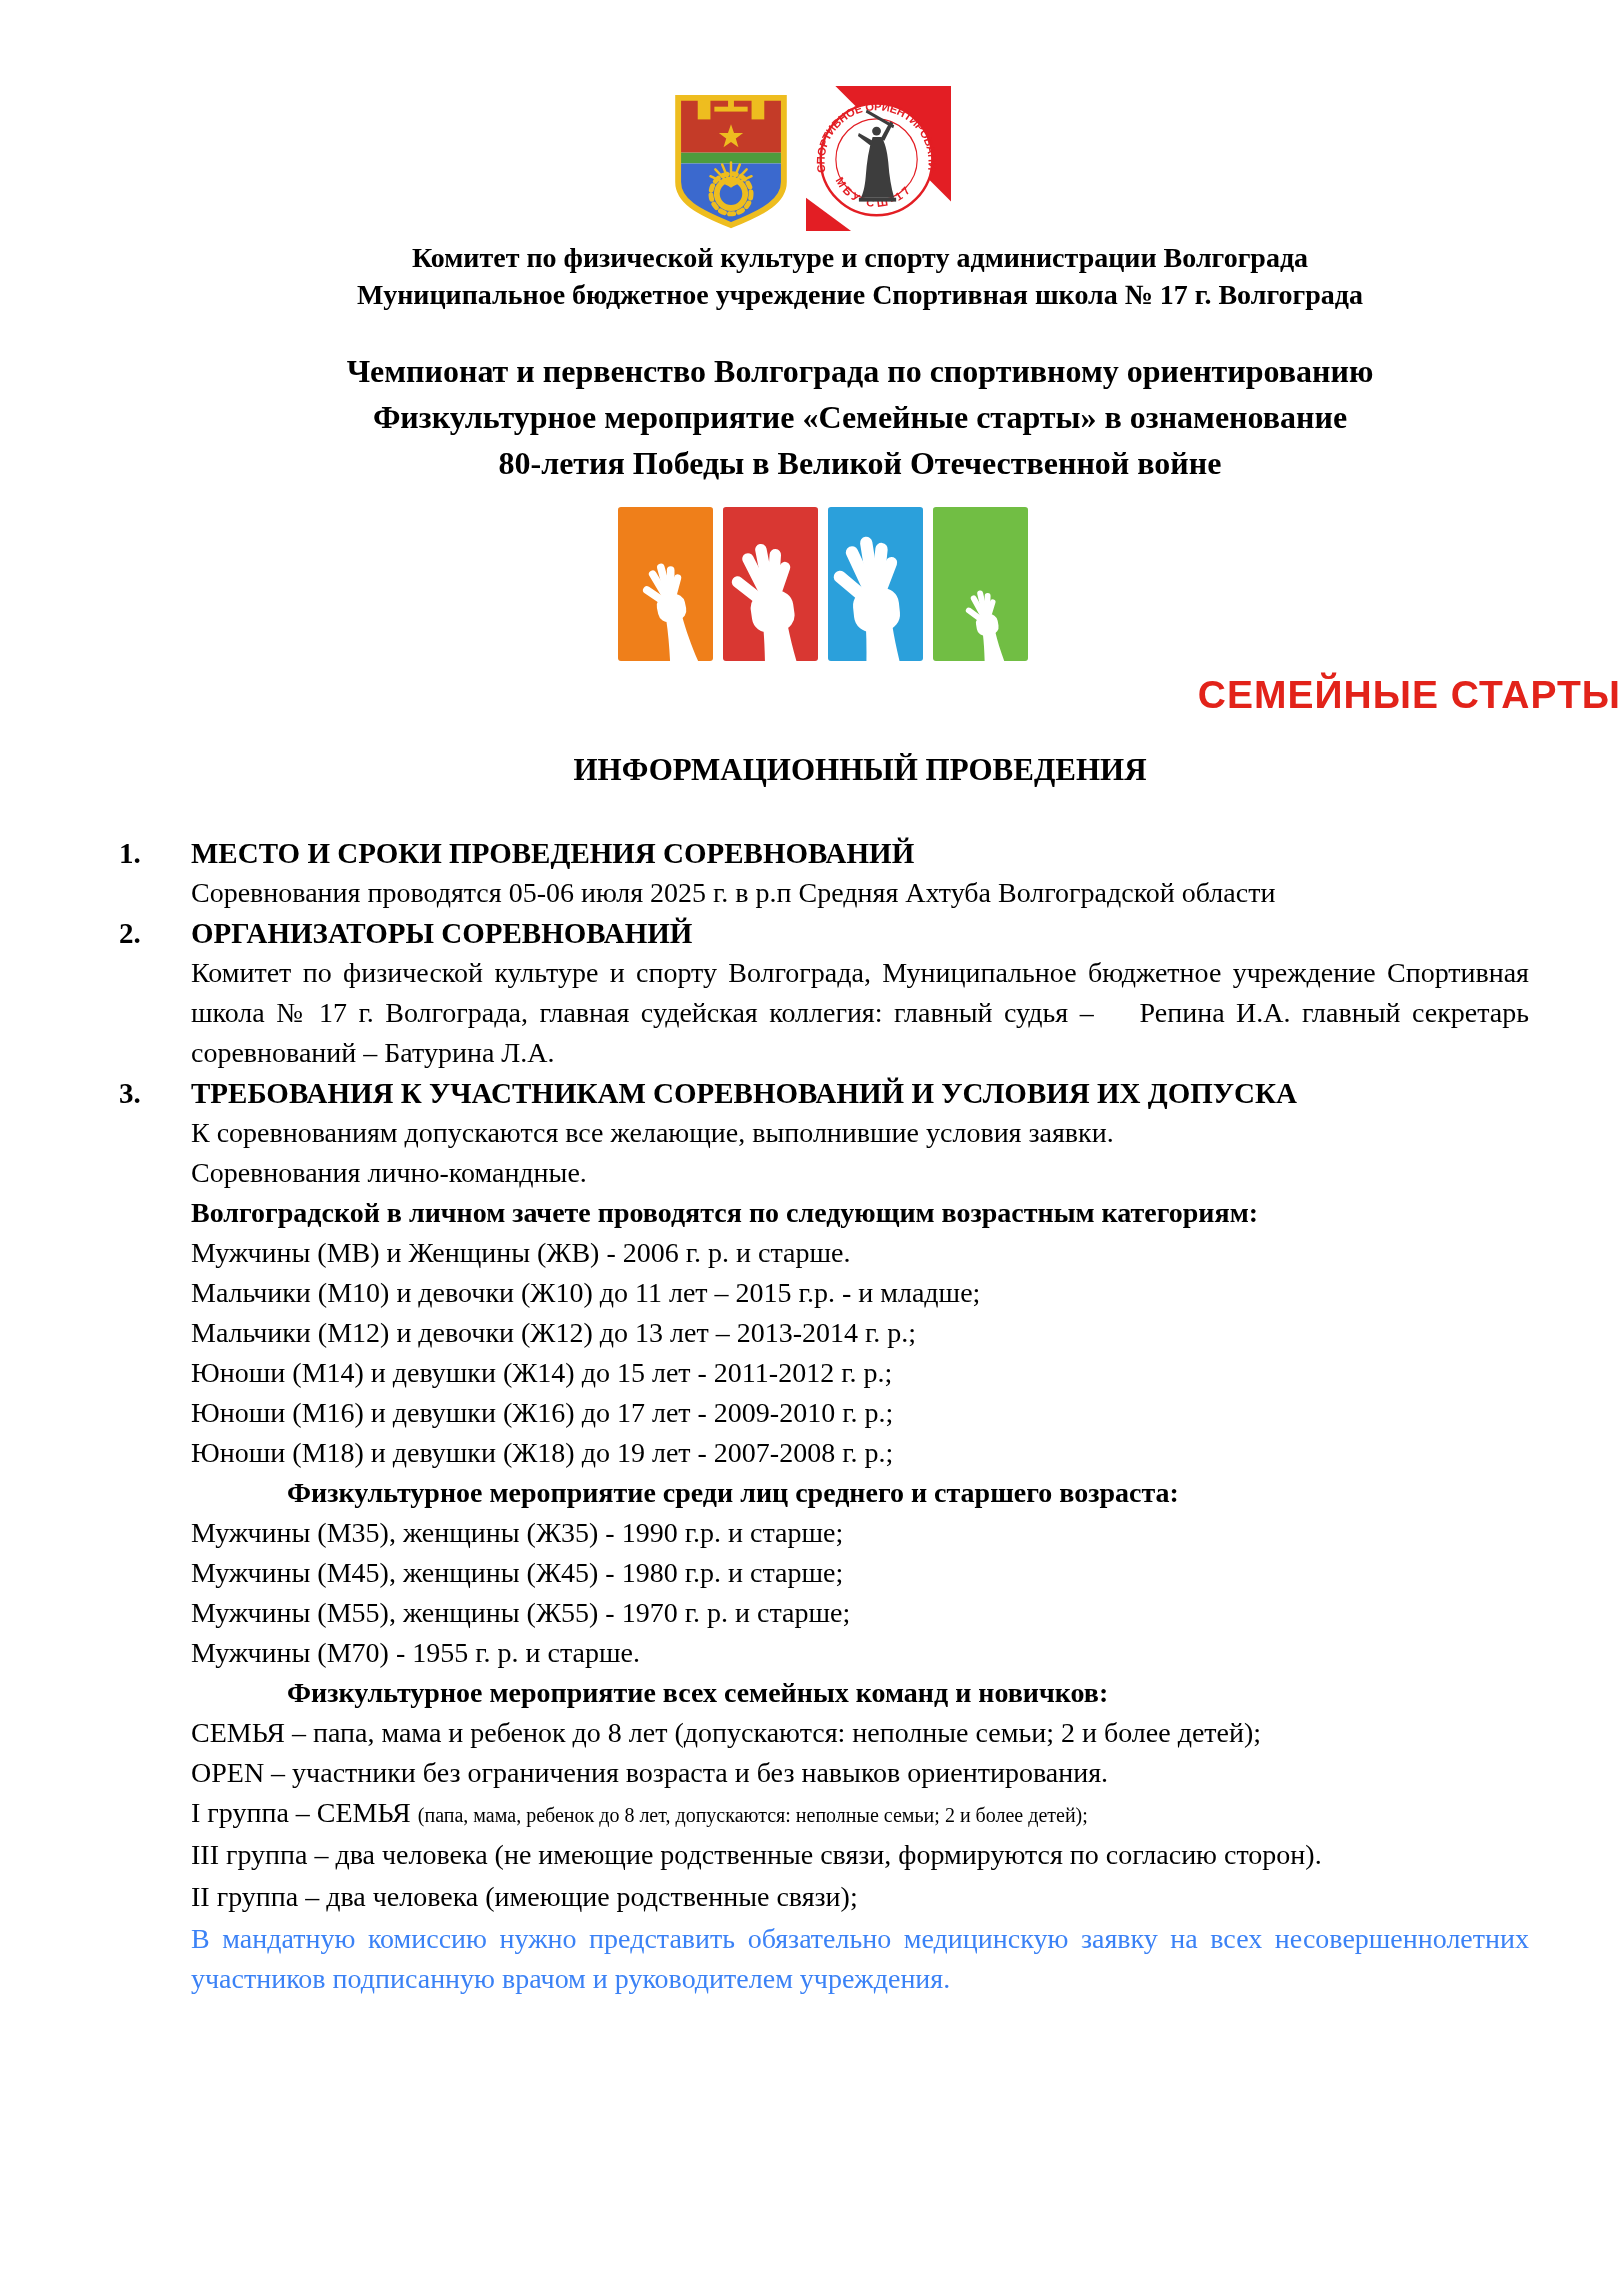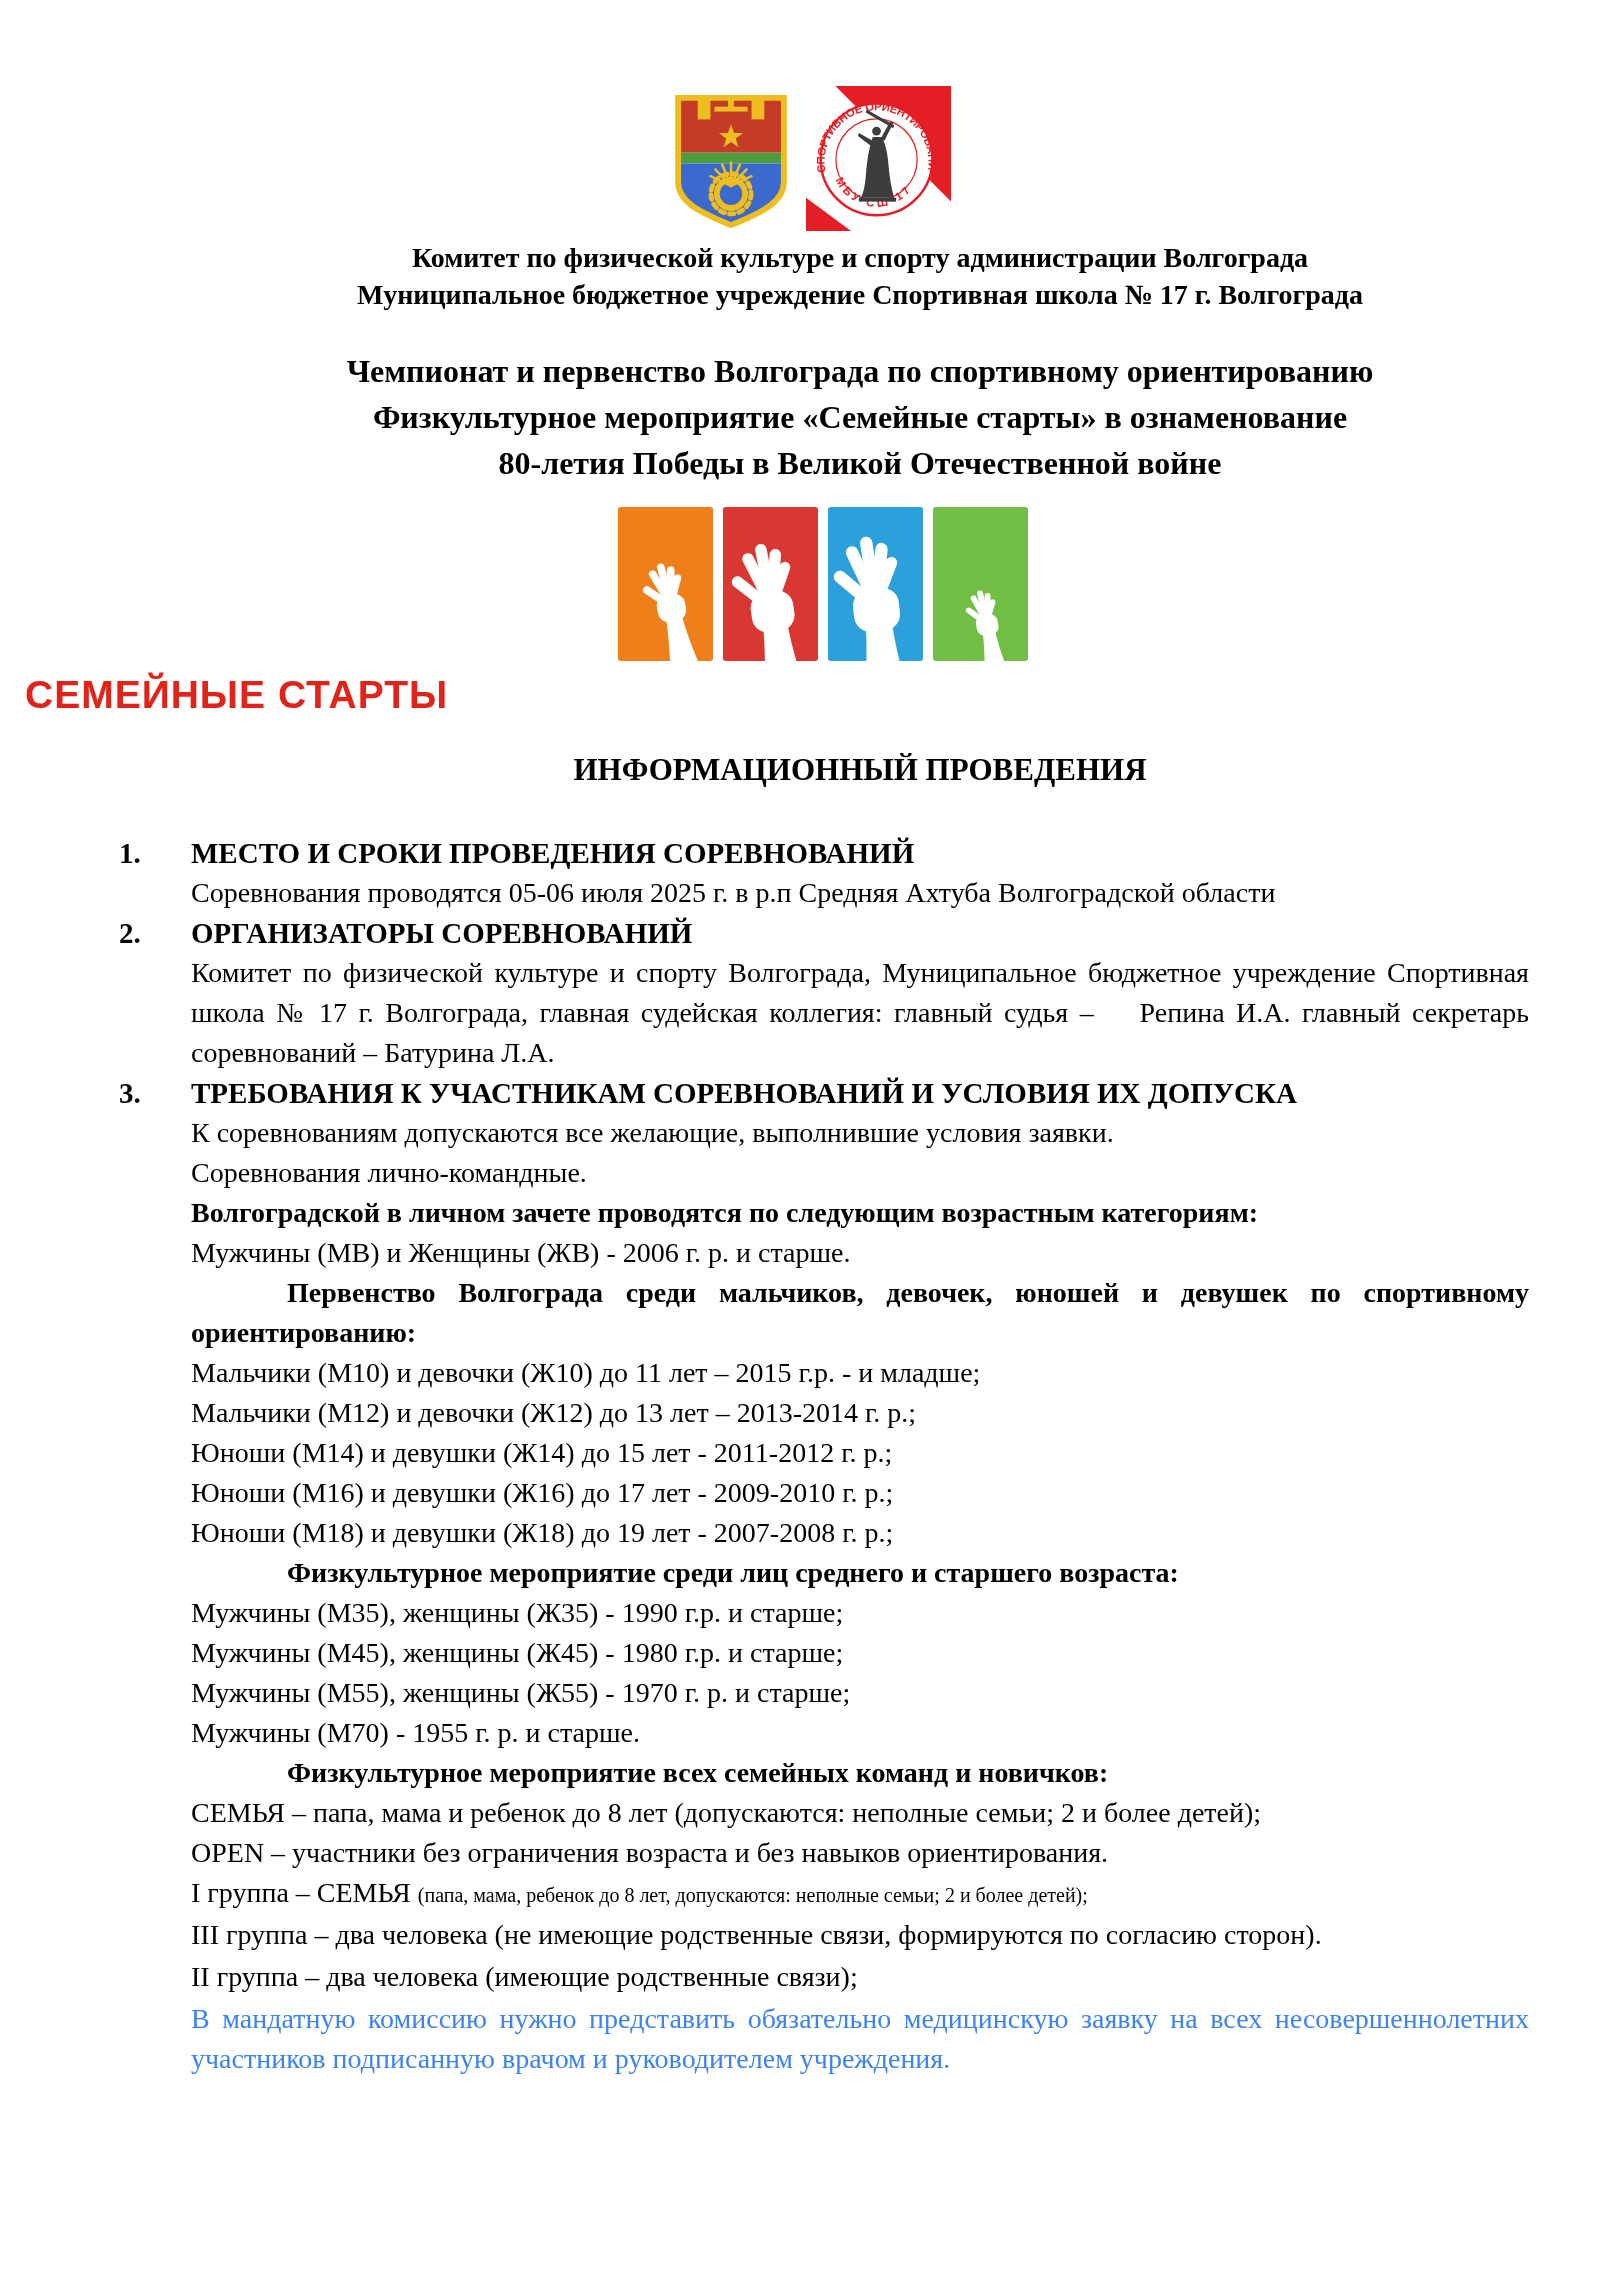--- a/index.html
+++ b/index.html
@@ -6,21 +6,21 @@
   .page{
     width:1621px;height:2293px;background:#ffffff;margin:0 auto;
     font-family:"Liberation Serif",serif;color:#000;position:relative;overflow:hidden;
   }
   p{margin:0;}
   
   .logos-row{display:flex;justify-content:center;align-items:flex-end;gap:13.7px;padding-top:86px;}
   .org-block{margin:7.8px 92px 0 191px;text-align:center;font-weight:bold;font-size:28px;line-height:37px;}
   .title-block{margin:35px 92px 0 191px;text-align:center;font-weight:bold;font-size:32px;line-height:46px;}
   
-  .hands-block{margin-top:21.6px;text-align:left;padding-left:25px;}
+  .hands-block{margin-top:21.6px;text-align:right;padding-left:25px;}
   .tiles{display:flex;justify-content:center;gap:9.8px;}
   .caption{
     margin-top:11.8px;font-family:"Liberation Sans",sans-serif;font-weight:bold;
     font-size:39px;letter-spacing:1px;color:#e2231a;
   }
   .bulletin{margin:35px 92px 0 191px;text-align:center;font-weight:bold;font-size:31px;}
   
   .body-col{margin:45px 92px 0 191px;font-size:28px;line-height:40px;}
   .sec-title{font-weight:bold;font-size:29px;}
   .num{display:inline-block;width:72px;margin-left:-72px;}
@@ -166,21 +166,20 @@
 
     <p class="sec-title"><span class="num">3.</span><span>ТРЕБОВАНИЯ К УЧАСТНИКАМ СОРЕВНОВАНИЙ И УСЛОВИЯ ИХ ДОПУСКА</span></p>
 
     <p>К соревнованиям допускаются все желающие, выполнившие условия заявки.</p>
     <p>Соревнования лично-командные.</p>
 
     <p class="b">Волгоградской в личном зачете проводятся по следующим возрастным категориям:</p>
 
     <p>Мужчины (МВ) и Женщины (ЖВ) - 2006 г. р. и старше.</p>
 
-    <p class="b just indf">Первенство Волгограда среди мальчиков, девочек, юношей и девушек по спортивному ориентированию:</p>
     <p>Мальчики (М10) и девочки (Ж10) до 11 лет – 2015 г.р. - и младше;</p>
     <p>Мальчики (М12) и девочки (Ж12) до 13 лет – 2013-2014 г. р.;</p>
     <p>Юноши (М14) и девушки (Ж14) до 15 лет - 2011-2012 г. р.;</p>
     <p>Юноши (М16) и девушки (Ж16) до 17 лет - 2009-2010 г. р.;</p>
     <p>Юноши (М18) и девушки (Ж18) до 19 лет - 2007-2008 г. р.;</p>
 
     <p class="b ind">Физкультурное мероприятие среди лиц среднего и старшего возраста:</p>
     <p>Мужчины (М35), женщины (Ж35) - 1990 г.р. и старше;</p>
     <p>Мужчины (М45), женщины (Ж45) - 1980 г.р. и старше;</p>
     <p>Мужчины (М55), женщины (Ж55) - 1970 г. р. и старше;</p>

